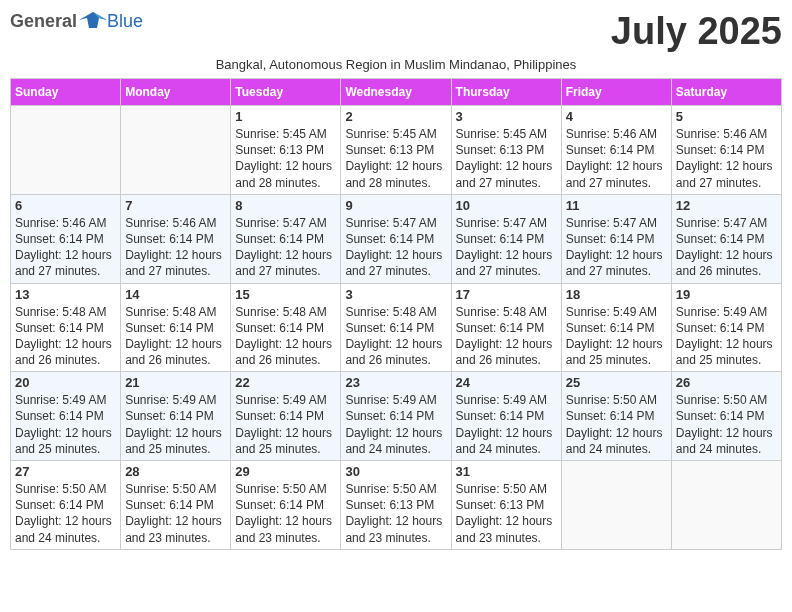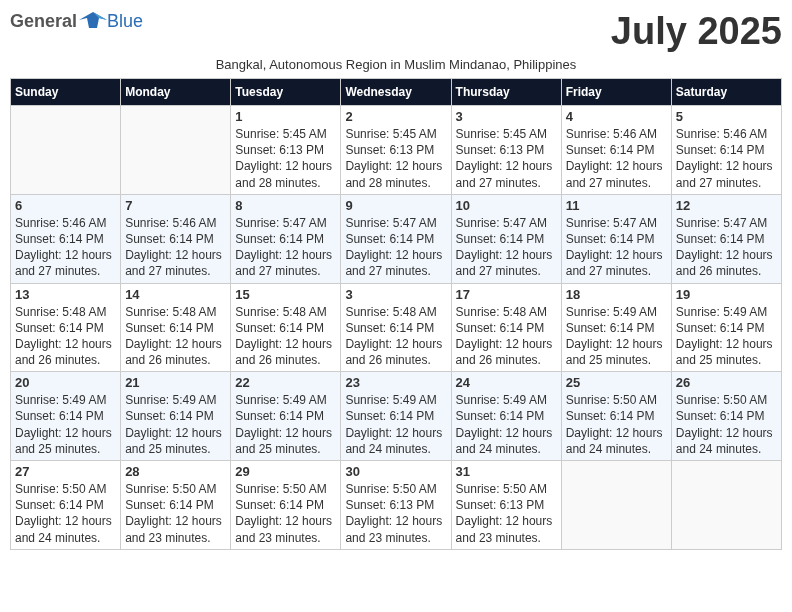--- a/index.html
+++ b/index.html
@@ -30,21 +30,21 @@
       font-size: 13px;
       color: #333;
       margin-bottom: 6px;
     }
     table {
       width: 100%;
       border-collapse: collapse;
       table-layout: fixed;
     }
     thead tr th {
-      background-color: #0f172a;
+      background-color: #d946ef;
       color: #fff;
       font-size: 12px;
       font-weight: bold;
       padding: 6px 4px;
       text-align: left;
       border: 1px solid #ccc;
     }
     tbody tr td {
       border: 1px solid #ccc;
       vertical-align: top;

